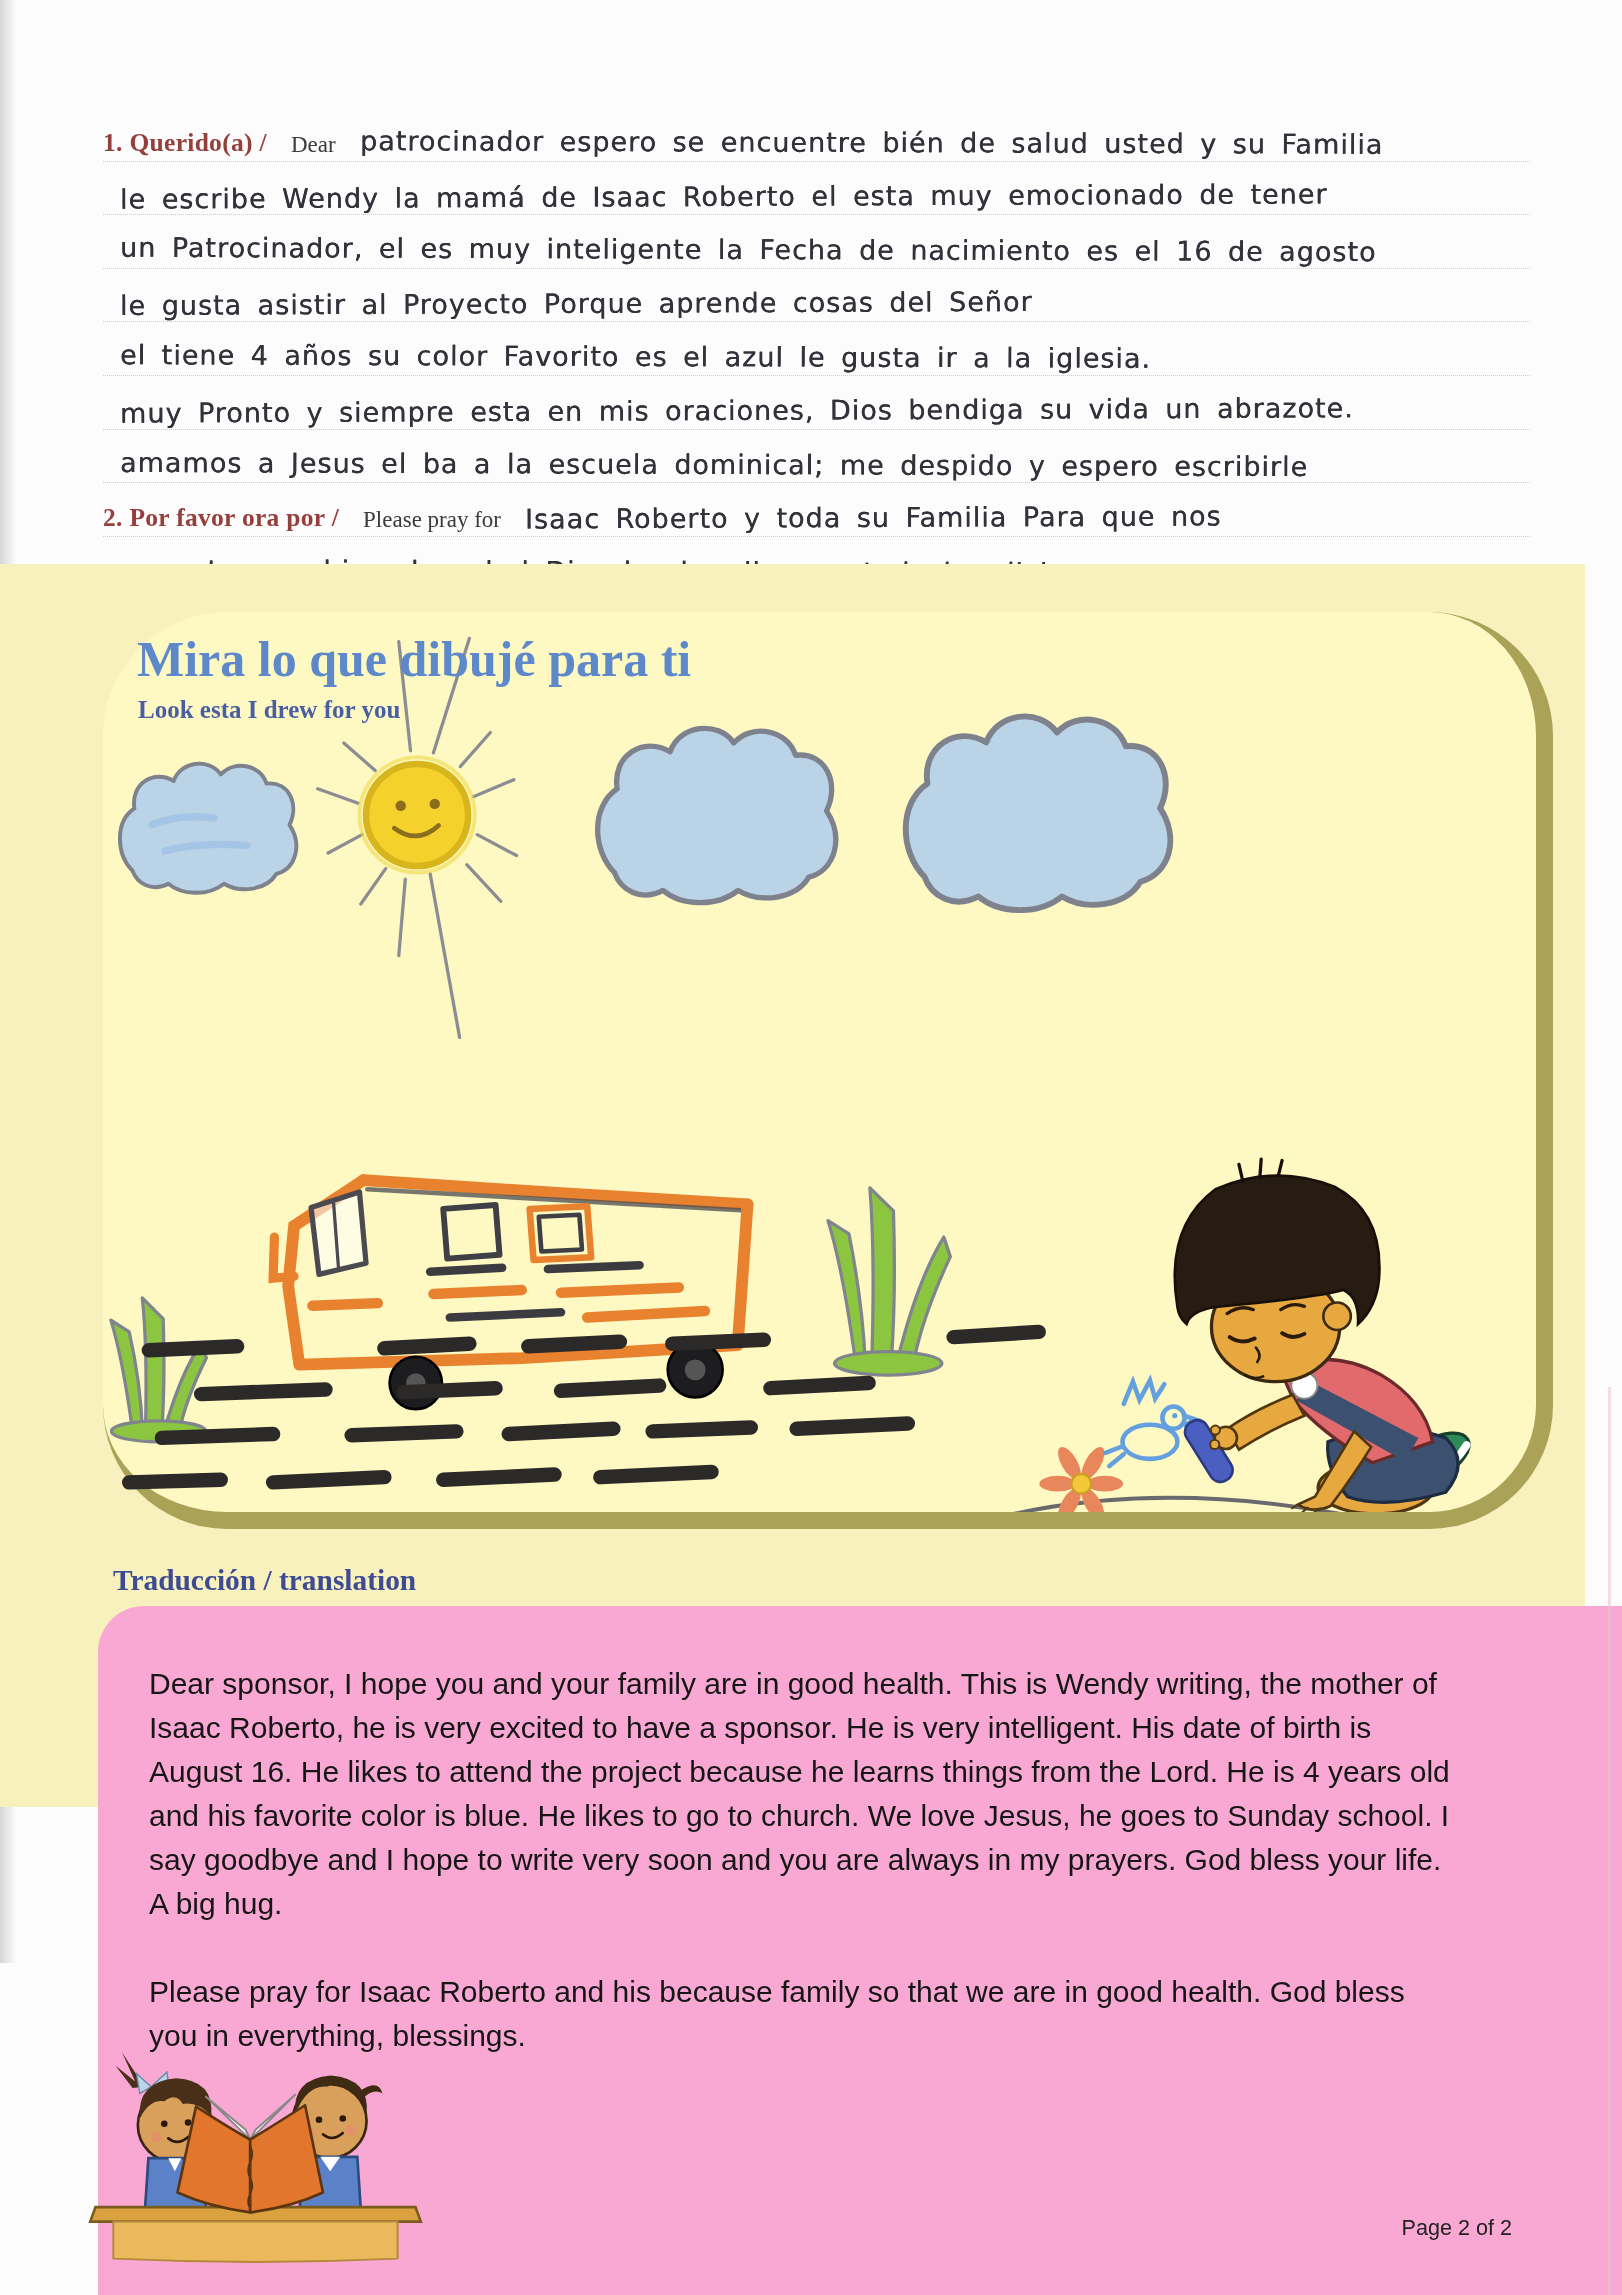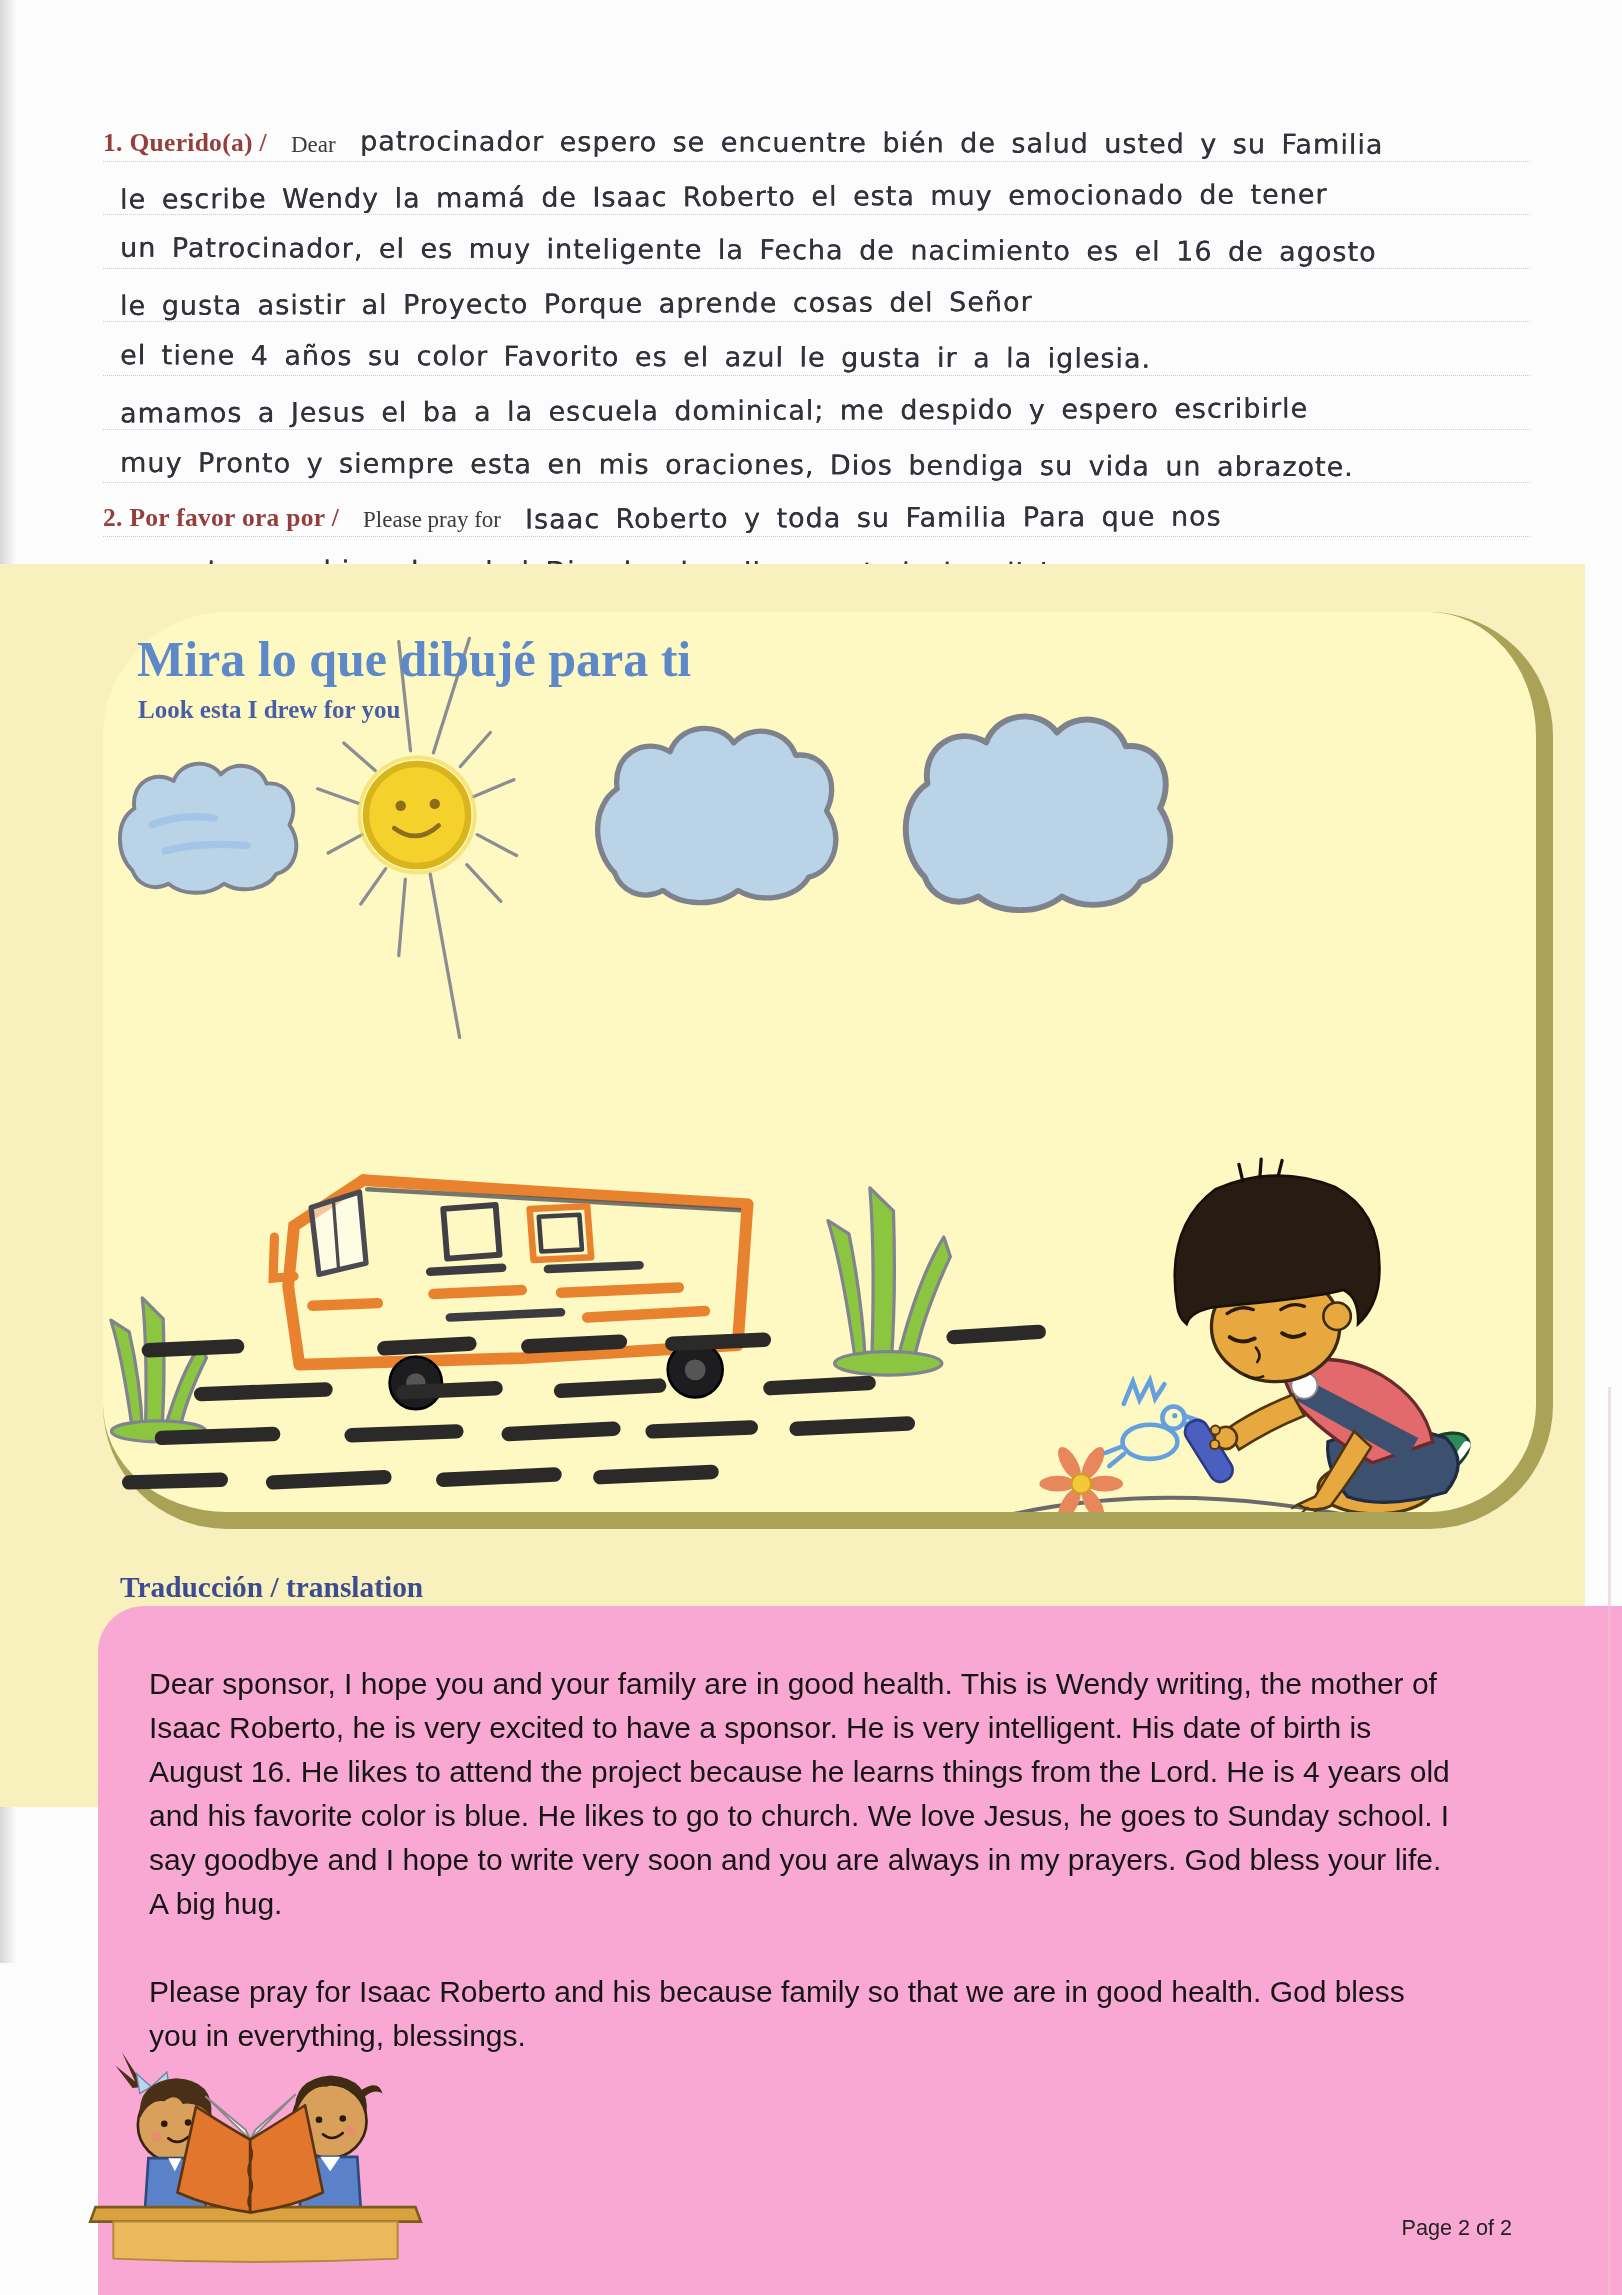--- a/index.html
+++ b/index.html
@@ -33,21 +33,21 @@
               background:#fef9c3;border-radius:124px;
               border-right:17px solid var(--olive,#a9a257);
               border-bottom:17px solid var(--olive,#a9a257);}
   .draw-title{position:absolute;left:34px;top:18.3px;margin:0;font-size:50px;font-weight:bold;
               color:var(--title-blue,#5d88c9);z-index:2;}
   .draw-subtitle{position:absolute;left:35px;top:84px;margin:0;font-size:25px;font-weight:bold;
               color:var(--subtitle-blue,#4a5fa3);z-index:2;}
   .child-drawing{position:absolute;left:0;top:0;width:100%;height:100%;z-index:1;}
 
   
-  .translation-heading{position:absolute;left:108px;top:1559px;margin:12px;font-size:29.4px;
+  .translation-heading{position:absolute;left:108px;top:1559px;margin:5px;font-size:29.4px;
               font-weight:bold;color:var(--heading-blue,#3d4b92);}
   .translation-panel{position:absolute;left:98px;top:1606px;width:1525px;height:689px;
               background:#f9a8d4;border-top-left-radius:46px;}
   .translation-panel .text{position:absolute;left:51px;top:56px;width:1309px;
               font-family:"Liberation Sans",sans-serif;font-size:30px;line-height:44px;
               color:var(--body-text,#161616);}
   .translation-panel p{margin:0;}
   .translation-panel p + p{margin-top:44px;}
 
   .kids-illustration{position:absolute;left:77px;top:2040px;width:357px;height:229px;}
@@ -86,24 +86,24 @@
     <div class="hw-line indent">
       <span class="hw">un Patrocinador, el es muy inteligente la Fecha de nacimiento es el 16 de agosto</span>
     </div>
     <div class="hw-line indent">
       <span class="hw">le gusta asistir al Proyecto Porque aprende cosas del Señor</span>
     </div>
     <div class="hw-line indent">
       <span class="hw">el tiene 4 años su color Favorito es el azul le gusta ir a la iglesia.</span>
     </div>
     <div class="hw-line indent">
+      <span class="hw">muy Pronto y siempre esta en mis oraciones, Dios bendiga su vida un abrazote.</span>
+    </div>
+    <div class="hw-line indent">
       <span class="hw">amamos a Jesus el ba a la escuela dominical; me despido y espero escribirle</span>
-    </div>
-    <div class="hw-line indent">
-      <span class="hw">muy Pronto y siempre esta en mis oraciones, Dios bendiga su vida un abrazote.</span>
     </div>
     <div class="hw-line">
       <span class="lbl-es">2. Por favor ora por /</span>
       <span class="lbl-en">Please pray for</span>
       <span class="hw">Isaac Roberto y toda su Familia Para que nos</span>
     </div>
     <div class="hw-line indent">
       <span class="hw">encontremos bien de salud Dios les bendiga en todo bendiciones</span>
     </div>
   </section>

